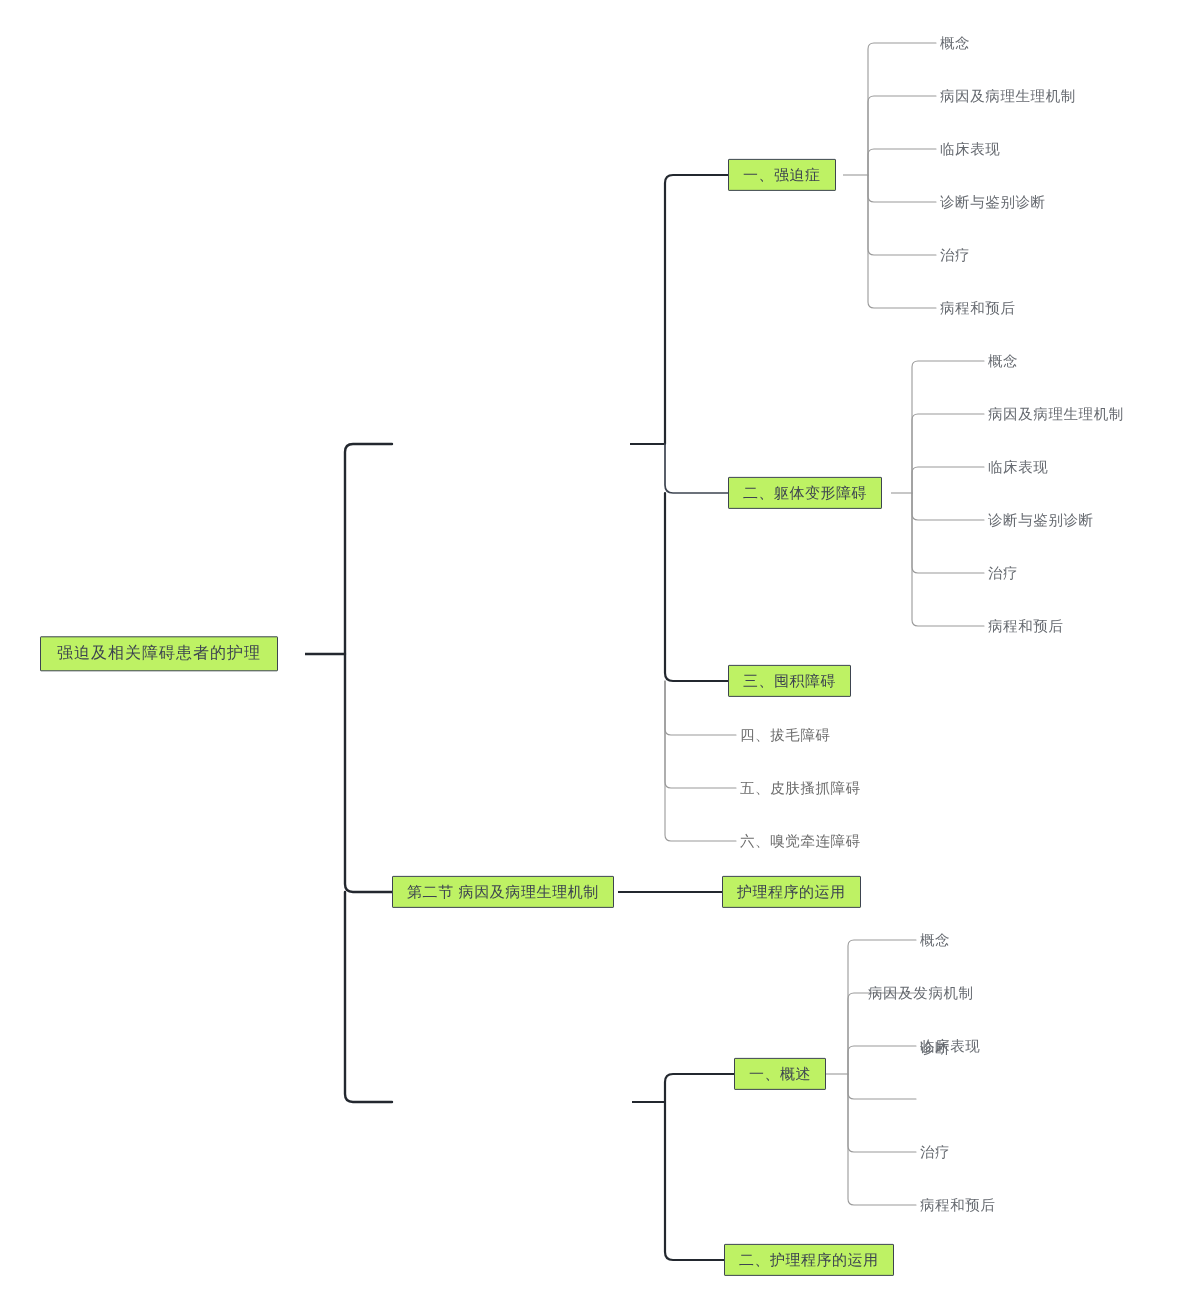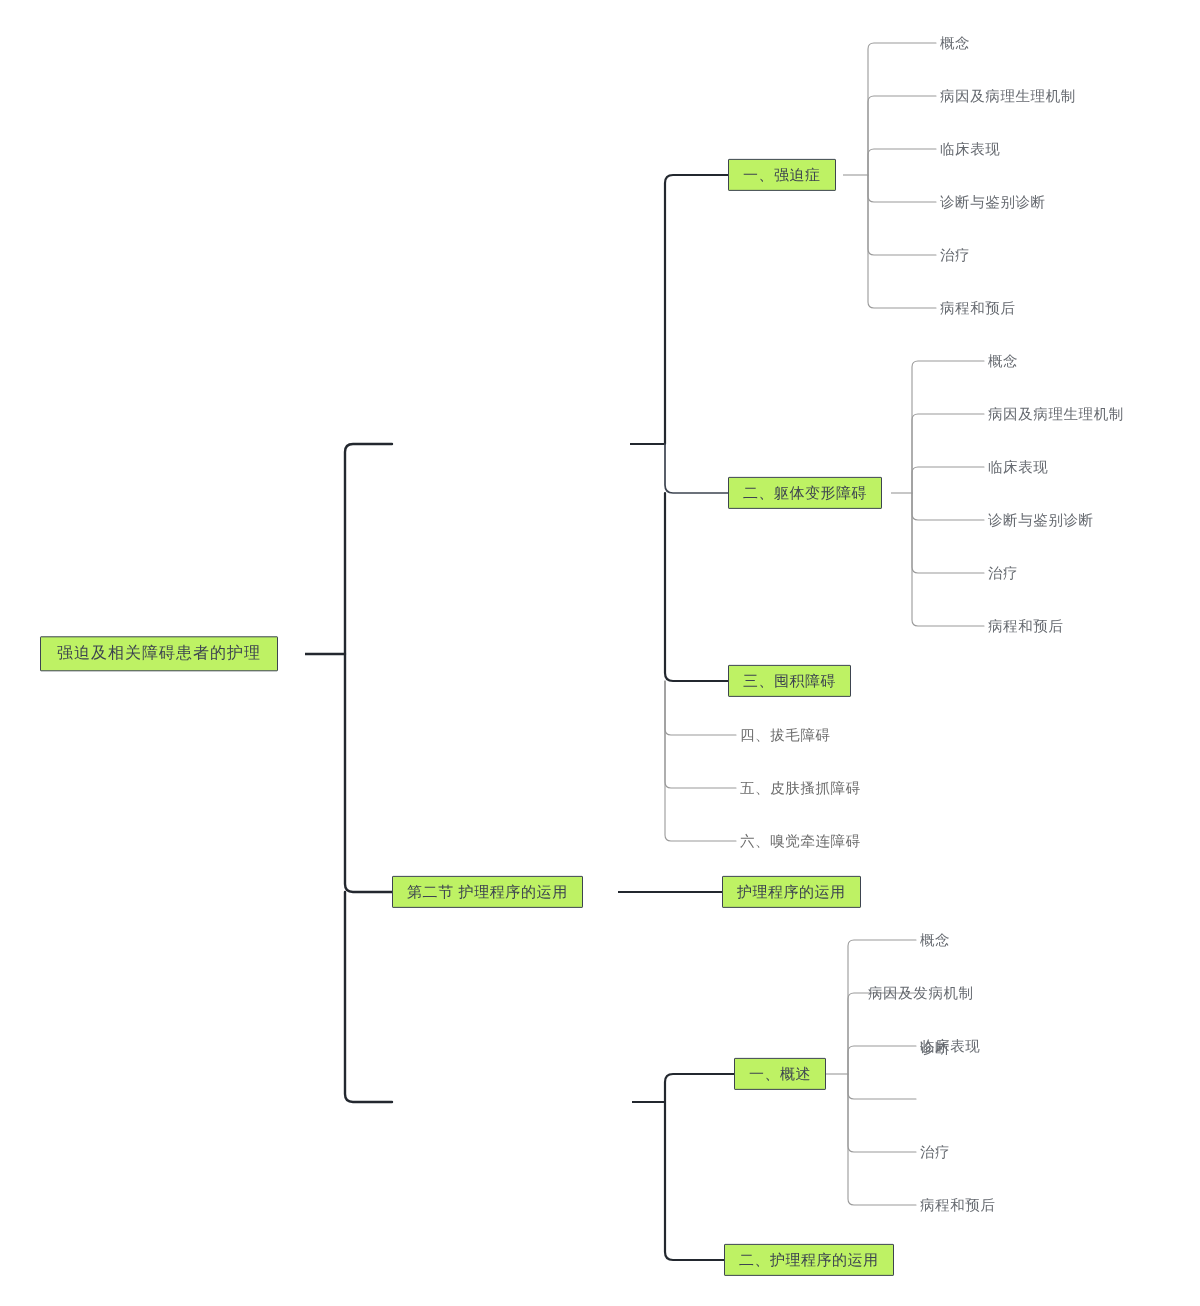--- a/index.html
+++ b/index.html
@@ -154,21 +154,21 @@
   <div class="node plain sub" style="left:988px; top:467px;">临床表现</div>
   <div class="node plain sub" style="left:988px; top:520px;">诊断与鉴别诊断</div>
   <div class="node plain sub" style="left:988px; top:573px;">治疗</div>
   <div class="node plain sub" style="left:988px; top:626px;">病程和预后</div>
 
   <div class="node boxed" style="left:728px; top:681px;">三、囤积障碍</div>
   <div class="node plain" style="left:740px; top:735px;">四、拔毛障碍</div>
   <div class="node plain" style="left:740px; top:788px;">五、皮肤搔抓障碍</div>
   <div class="node plain" style="left:740px; top:841px;">六、嗅觉牵连障碍</div>
 
-  <div class="node boxed section" style="left:392px; top:892px;">第二节 护理程序的运用</div>
+  <div class="node boxed section" style="left:392px; top:892px;">第二节 病因及病理生理机制</div>
   <div class="node boxed" style="left:722px; top:892px;">护理程序的运用</div>
 
 
   <div class="node boxed" style="left:734px; top:1074px;">一、概述</div>
   <div class="node plain sub" style="left:920px; top:940px;">概念</div>
   <div class="node plain sub" style="left:868px; top:993px;">病因及发病机制</div>
   <div class="node plain sub" style="left:920px; top:1046px;">临床表现</div>
   <div class="node plain sub" style="left:920px; top:1048px;">诊断</div>
   <div class="node plain sub" style="left:920px; top:1152px;">治疗</div>
   <div class="node plain sub" style="left:920px; top:1205px;">病程和预后</div>

